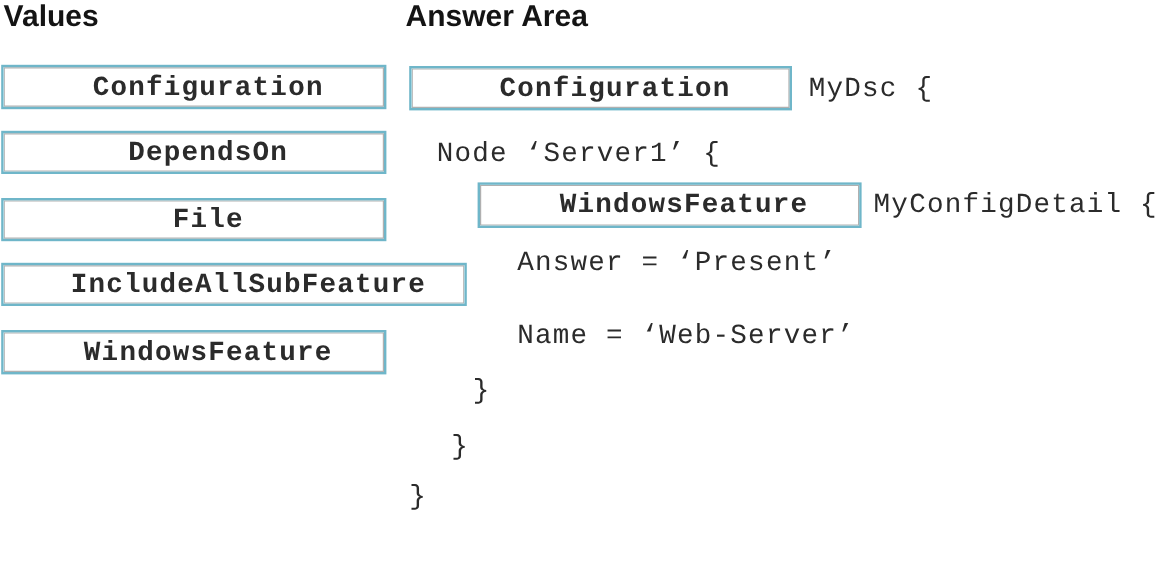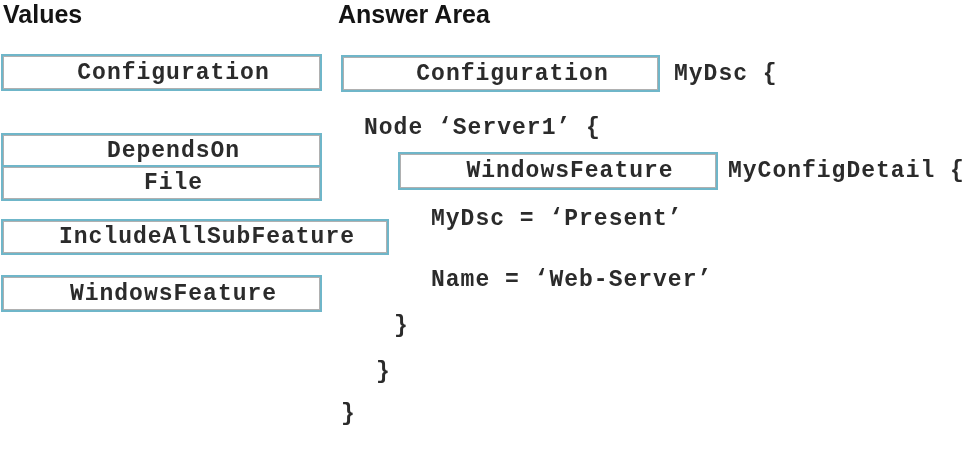--- a/index.html
+++ b/index.html
@@ -41,54 +41,54 @@
     white-space: pre;
     padding-left: 24px;
   }
   .code {
     position: absolute;
     height: 37px;
     display: flex;
     align-items: center;
     font-family: "Liberation Mono", "DejaVu Sans Mono", monospace;
     font-size: 23px;
-    font-weight: 700;
+    font-weight: 400;
     letter-spacing: 1px;
     color: var(--ink, #2b2b2b);
     white-space: pre;
   }
 </style>
 </head>
 <body>
 
 <div class="stage">
 
   <div class="panel-title" style="left:3px; top:0px;text-align:right;">Values</div>
 
   <div class="box" style="left:1px; top:54px; width:321px; height:37px;">Configuration</div>
 
-  <div class="box" style="left:1px; top:109px; width:321px; height:36px;margin-top:24px;">DependsOn</div>
+  <div class="box" style="left:1px; top:109px; width:321px; height:36px;">DependsOn</div>
 
   <div class="box" style="left:1px; top:165px; width:321px; height:36px;">File</div>
 
   <div class="box" style="left:1px; top:219px; width:388px; height:36px;">IncludeAllSubFeature</div>
 
   <div class="box" style="left:1px; top:275px; width:321px; height:37px;">WindowsFeature</div>
 
   <div class="panel-title" style="left:338px; top:0px;">Answer Area</div>
 
   <div class="box" style="left:341px; top:55px; width:319px; height:37px;">Configuration</div>
   <div class="code" style="left:674px; top:55px;">MyDsc {</div>
 
   <div class="code" style="left:364px; top:109px;">Node ‘Server1’ {</div>
 
   <div class="box" style="left:398px; top:152px; width:320px; height:38px;">WindowsFeature</div>
   <div class="code" style="left:728px; top:152px; height:38px;">MyConfigDetail {</div>
 
-  <div class="code" style="left:431px; top:200px;">MyDsc = ‘Present’</div>
+  <div class="code" style="left:431px; top:200px;">Answer = ‘Present’</div>
 
   <div class="code" style="left:431px; top:261px;">Name = ‘Web-Server’</div>
 
   <div class="code" style="left:394px; top:307px;">}</div>
 
   <div class="code" style="left:376px; top:353px;">}</div>
 
   <div class="code" style="left:341px; top:395px;">}</div>
 
 

